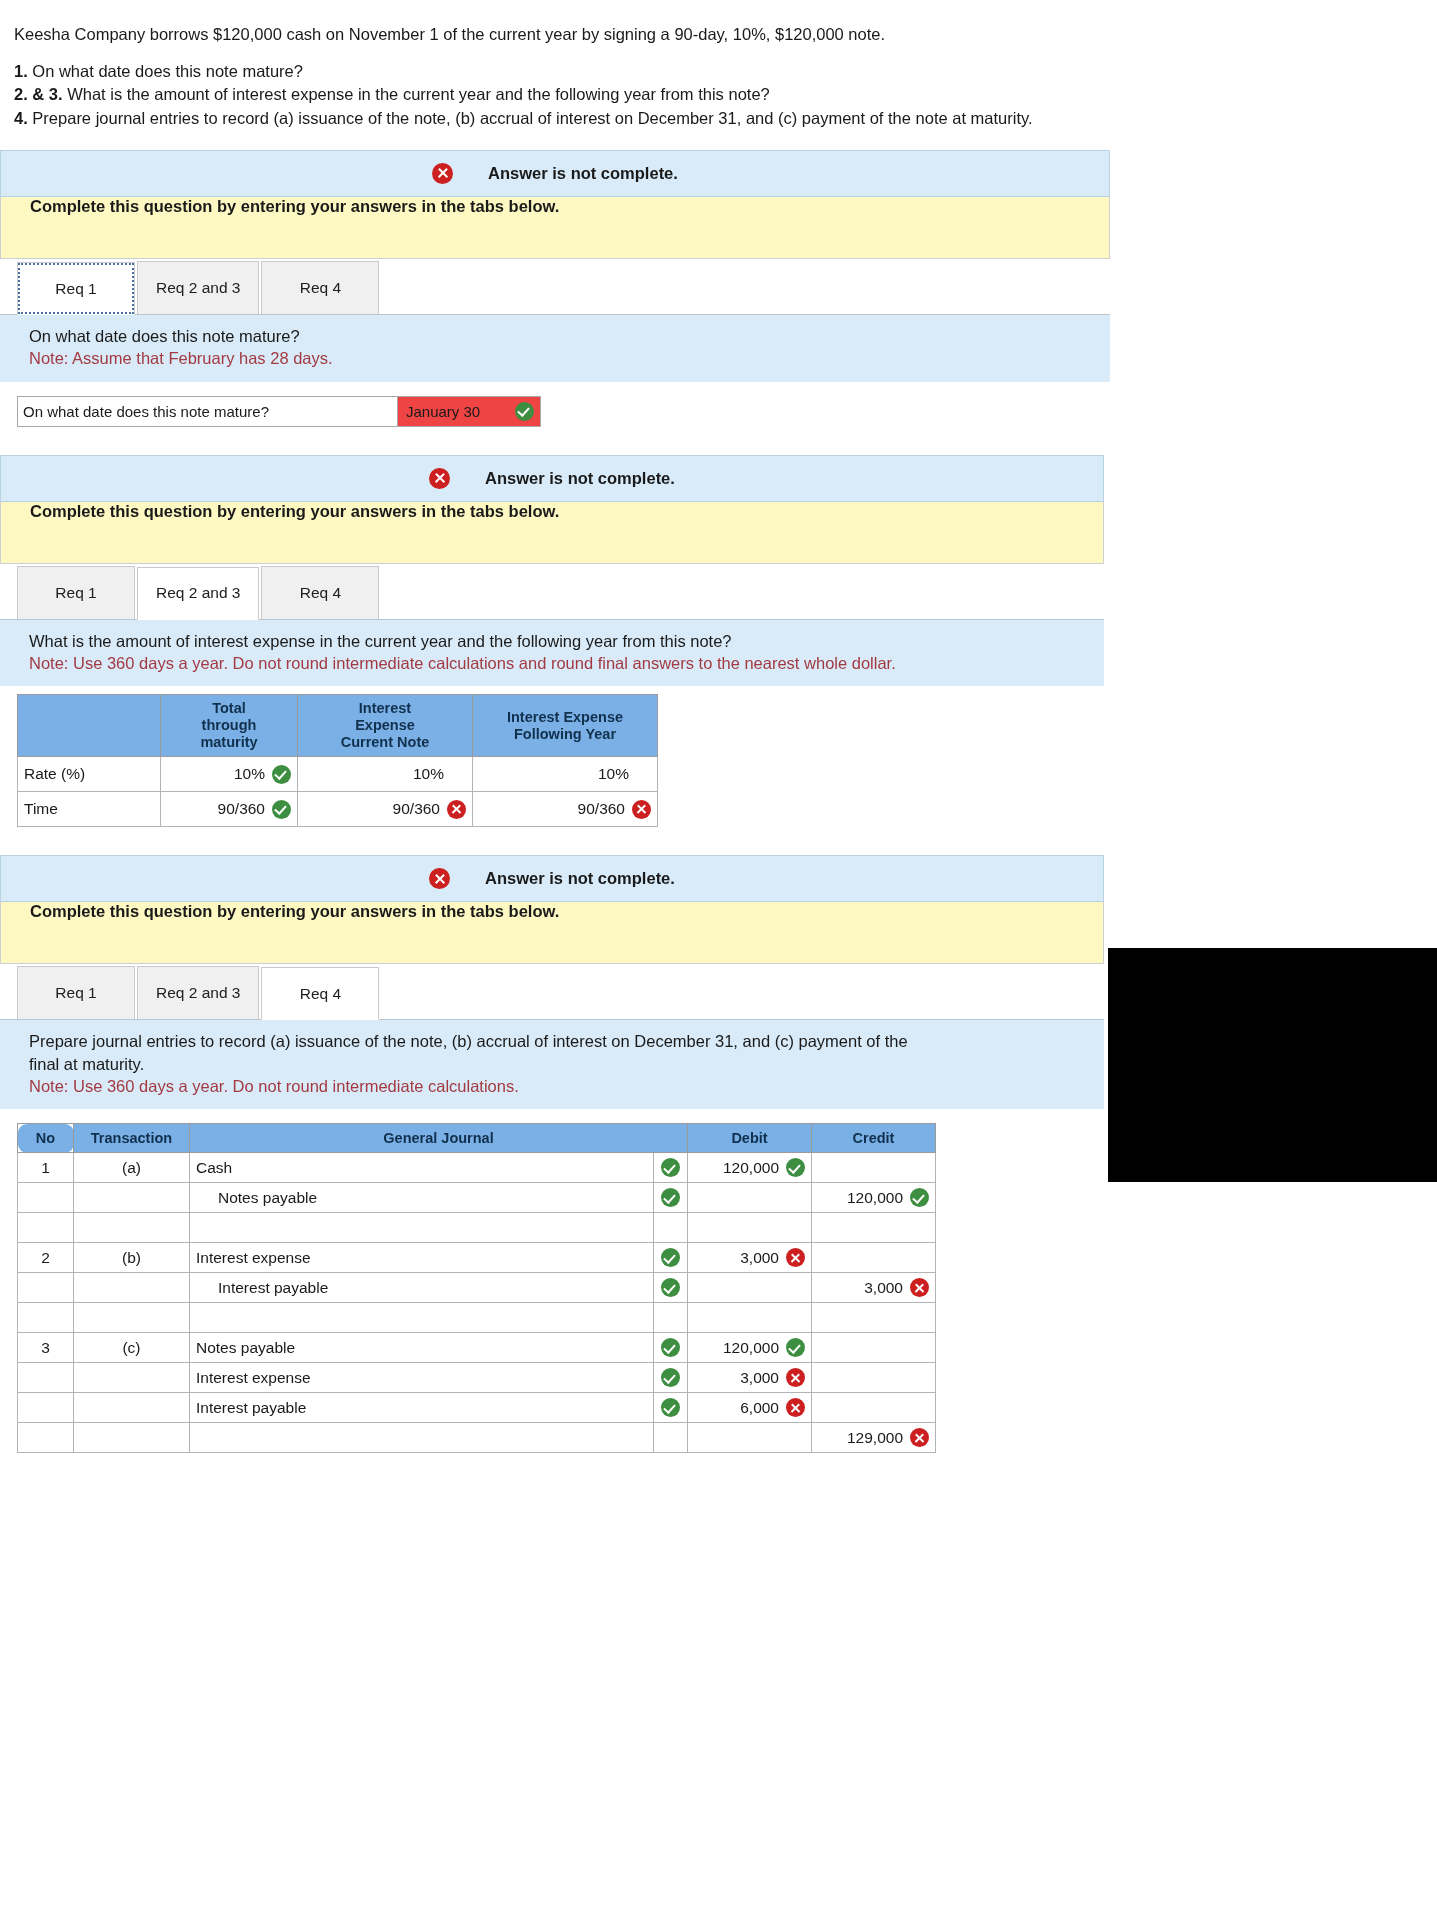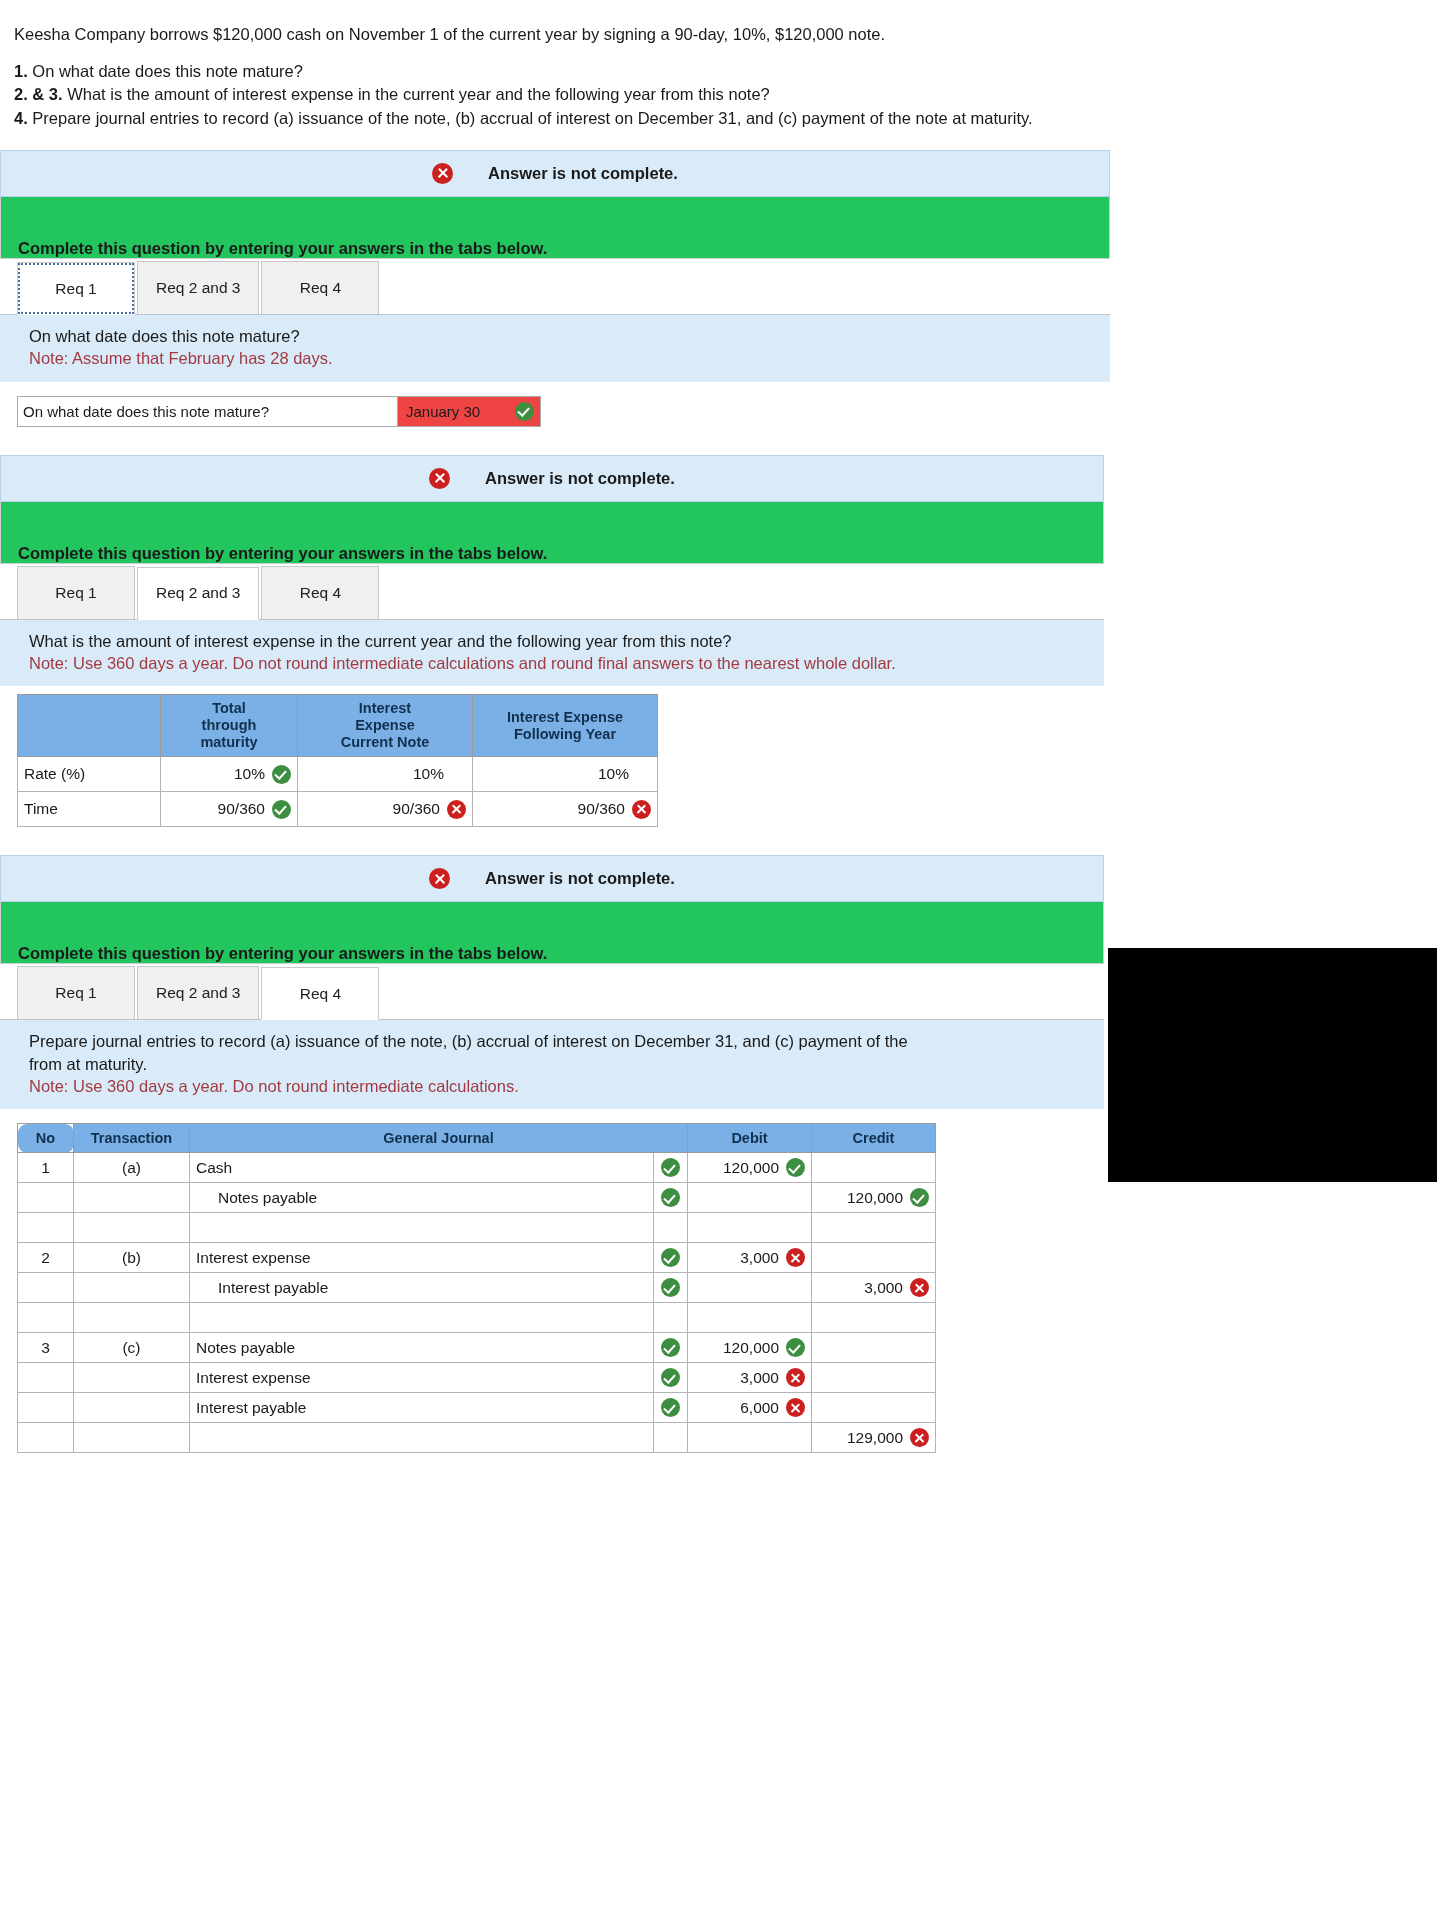--- a/index.html
+++ b/index.html
@@ -40,28 +40,28 @@
     display: flex;
     align-items: center;
     justify-content: center;
     font-weight: bold;
     font-size: 16.5px;
     color: #1a1a1a;
     gap: 28px;
   }
   .notice .xmark { margin-right: 7px; }
   .complete-bar {
-    background: #22c55e;
+    background: #fef9c3;
     border-left: 1px solid #cfcfcf;
     border-right: 1px solid #cfcfcf;
     border-bottom: 1px solid #cfcfcf;
     height: 62px;
     display: flex;
-    align-items: flex-end;
-    padding-left: 17px;
+    align-items: flex-start;
+    padding-left: 29px;
     font-weight: bold;
     font-size: 16.5px;
   }
 
   
   .tabstrip {
     display: flex;
     align-items: flex-end;
     height: 56px;
     border-bottom: 1px solid #b9c6cf;
@@ -409,21 +409,21 @@
     </div>
     <div class="tab">
       <span>Req 2 and 3</span>
     </div>
     <div class="tab active">
       <span>Req 4</span>
     </div>
   </div>
   <div class="qband">
     <div>Prepare journal entries to record (a) issuance of the note, (b) accrual of interest on December 31, and (c) payment of the</div>
-    <div>from at maturity.</div>
+    <div>final at maturity.</div>
     <div class="note">Note: Use 360 days a year. Do not round intermediate calculations.</div>
   </div>
 
   <div class="sp14"></div>
 
   <table class="journal">
     <thead>
       <tr>
         <th class="jno">No</th>
         <th class="jtr">Transaction</th>

